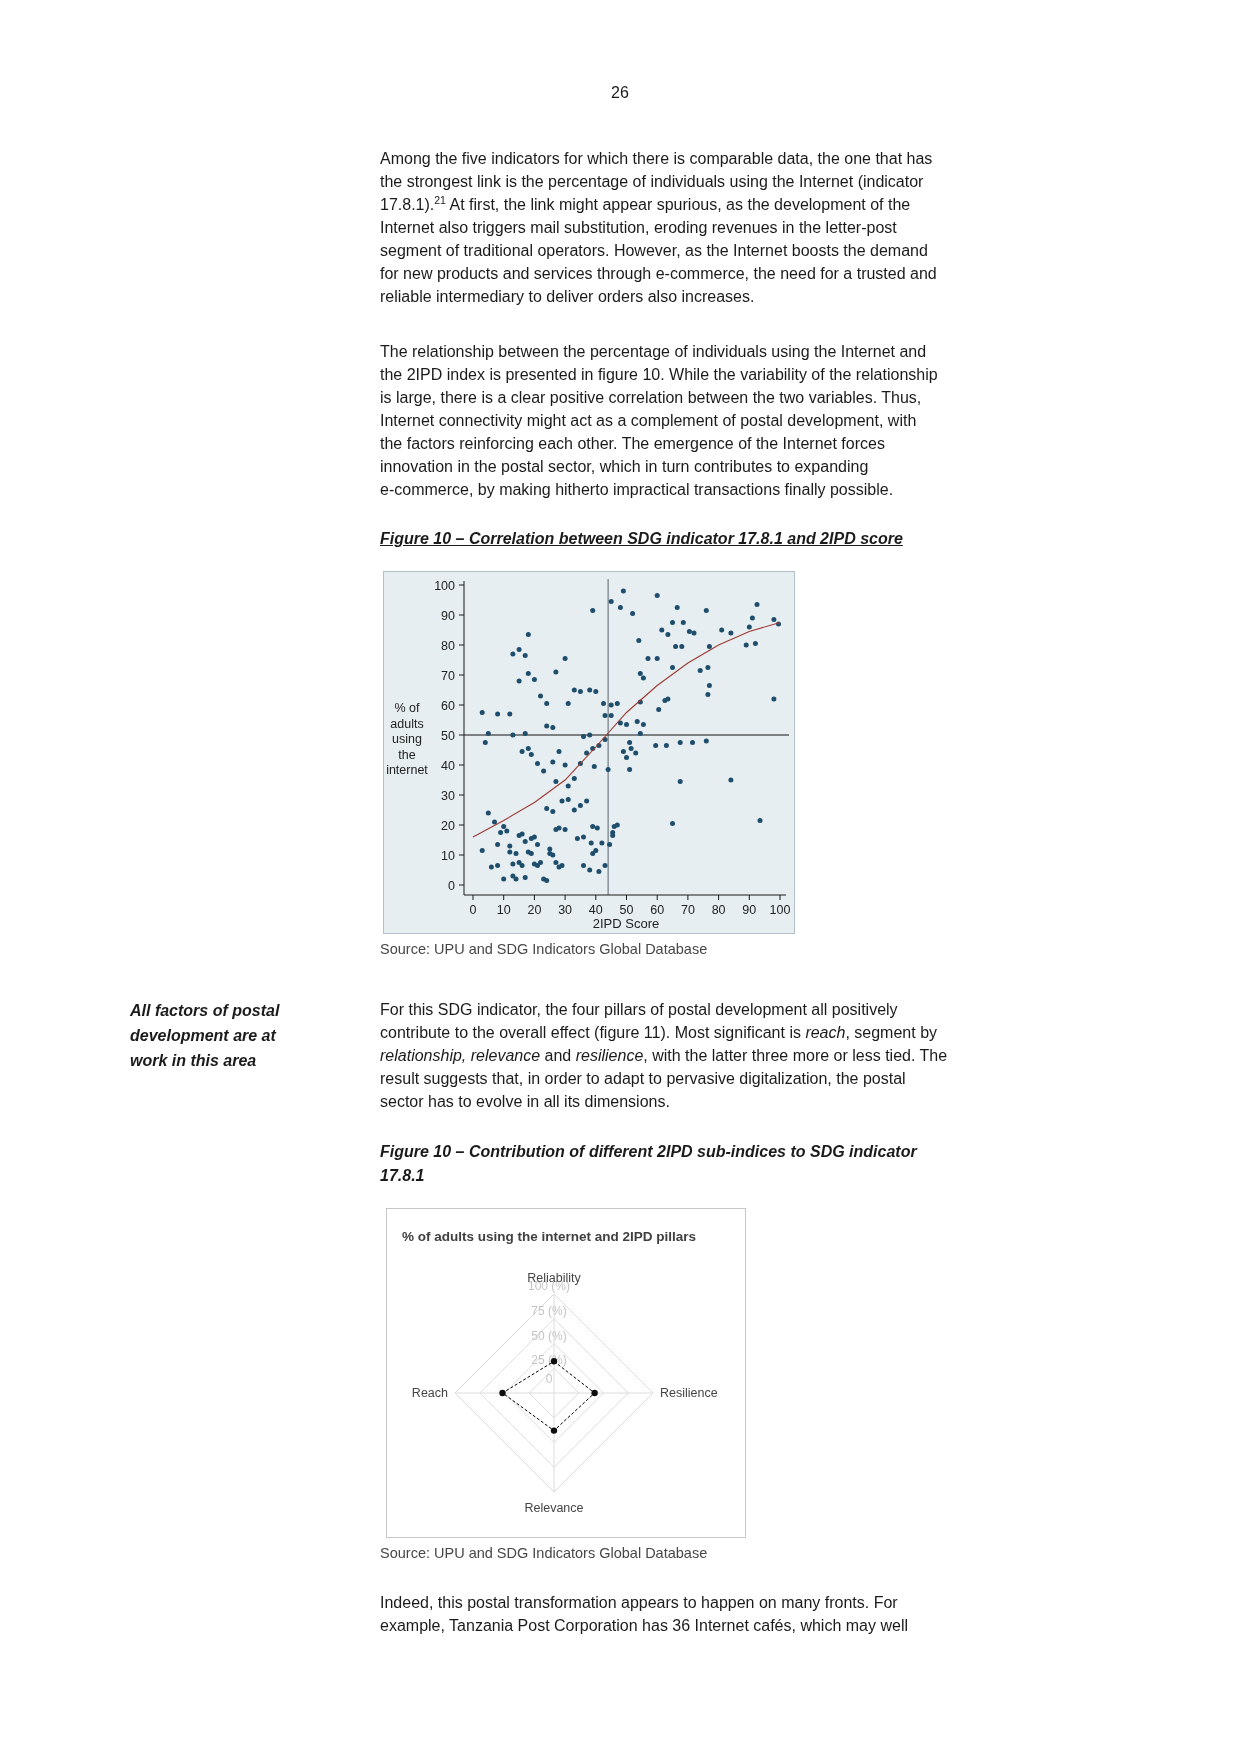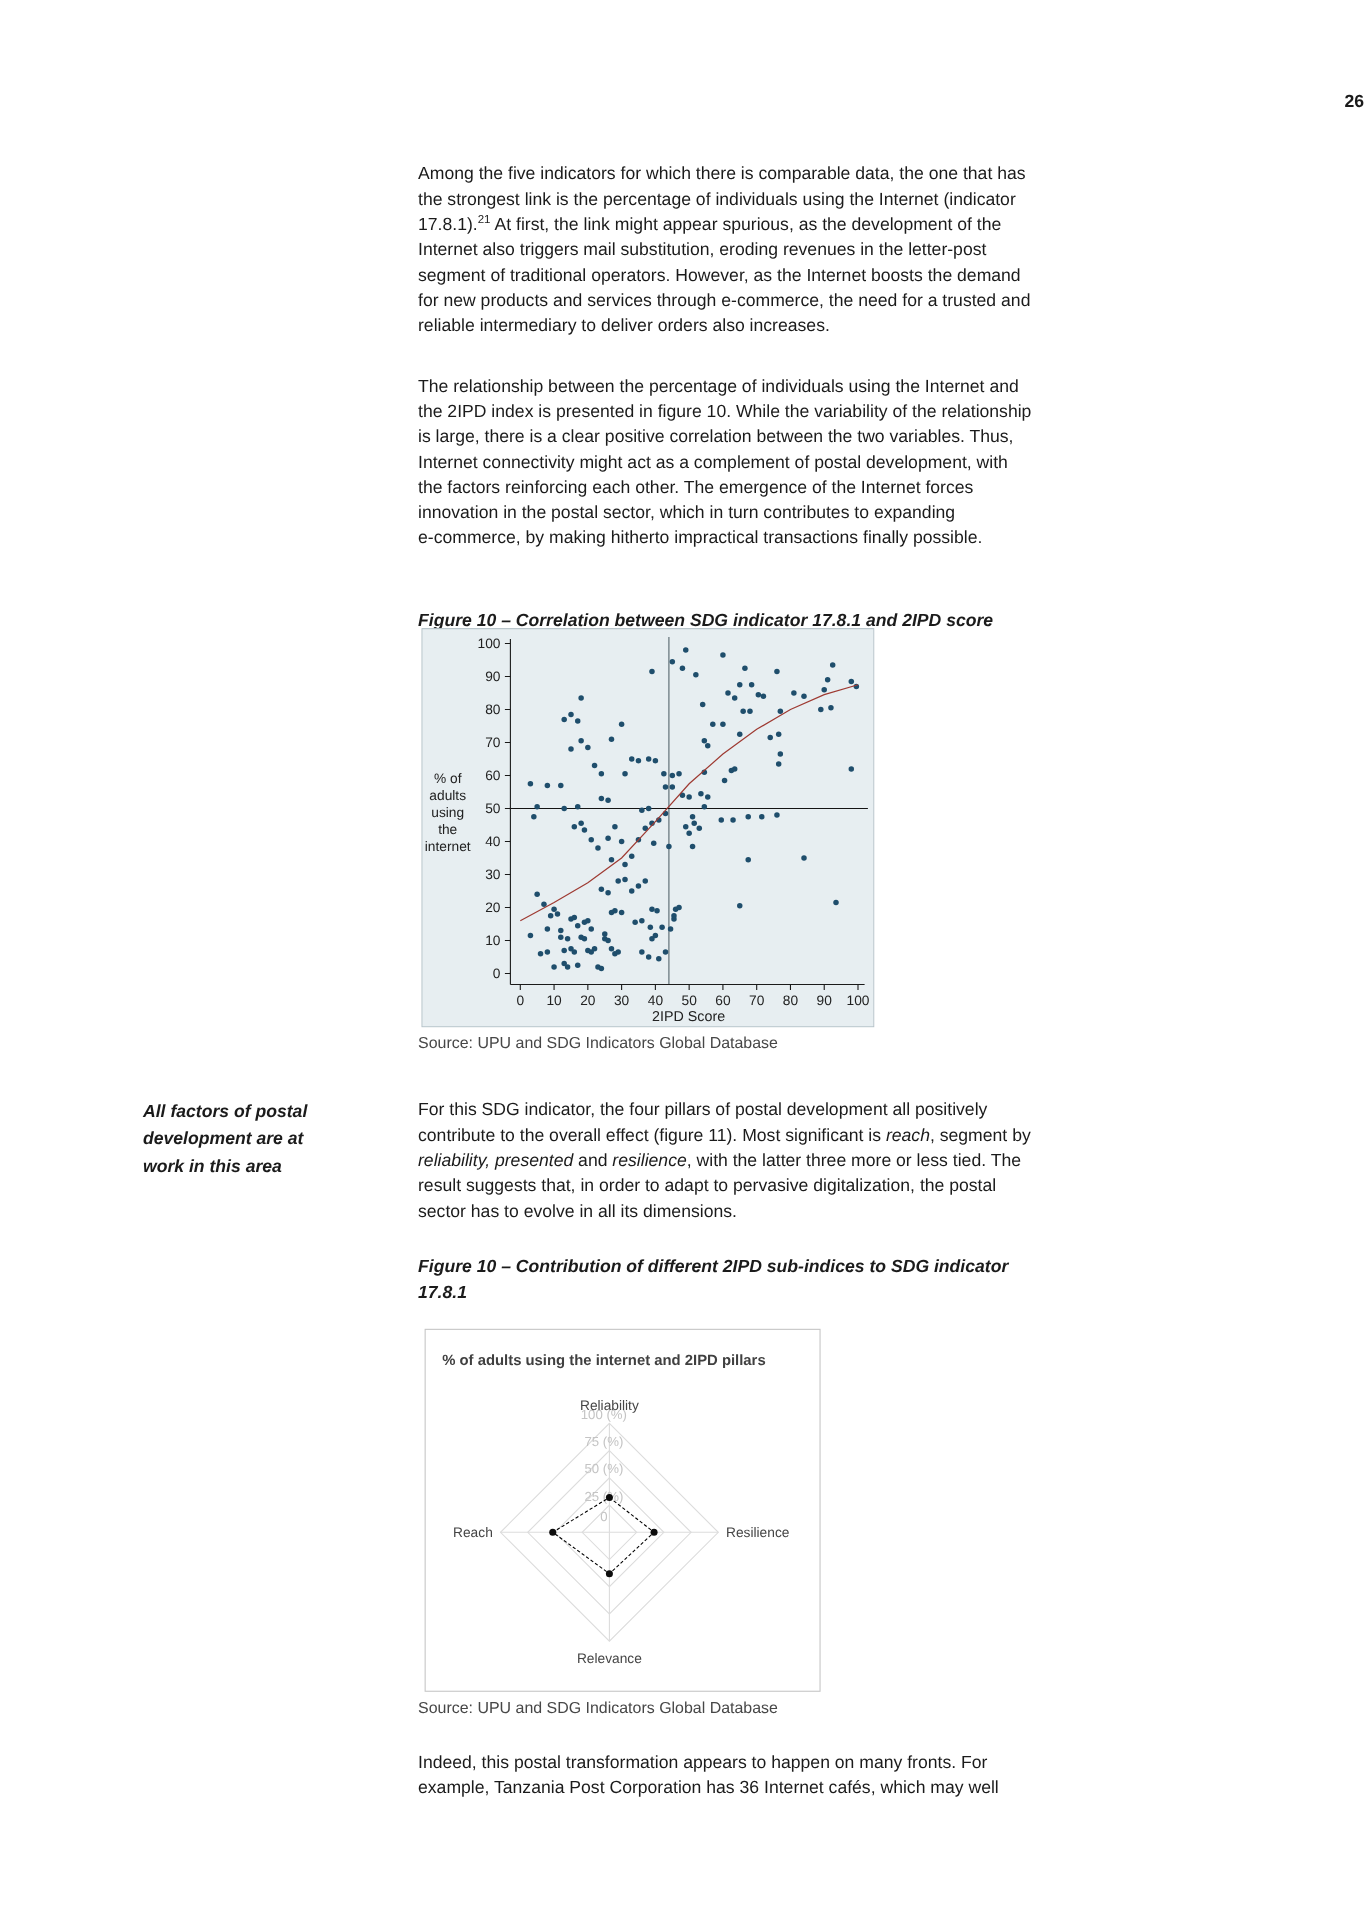--- a/index.html
+++ b/index.html
@@ -3,24 +3,24 @@
 <meta charset="utf-8">
 <style>
   html,body{margin:0;padding:0;}
   .page{position:relative;width:1240px;height:1754px;background:#ffffff;
         font-family:"Liberation Sans", sans-serif;color:#1b1b1b;overflow:hidden;}
   .abs{position:absolute;}
   .body-col{left:380px;width:790px;}
   p.bodytext{margin:0;font-size:16px;line-height:23px;white-space:pre-line;}
   sup{font-size:10.5px;vertical-align:super;line-height:0;margin-top:12px;}
   em{font-style:italic;}
-  #page-number{top:84px;left:0;width:1240px;text-align:right;font-size:16px;color:#1b1b1b;font-weight:bold;}
+  #page-number{top:84px;left:0;width:1240px;text-align:center;font-size:16px;color:#1b1b1b;}
   #p1{top:147px;}
   #p2{top:340px;}
-  #fig10-title{top:553px;font-weight:bold;font-style:italic;font-size:16px;line-height:23px;}
+  #fig10-title{top:527px;font-weight:bold;font-style:italic;font-size:16px;line-height:23px;text-decoration:underline;}
   #fig10-chart{top:571px;left:383px;width:412px;height:363px;}
   #fig10-source{top:941px;font-size:14.5px;color:#474747;}
   #margin-note{top:998px;left:130px;width:225px;font-weight:bold;font-style:italic;
                font-size:16px;line-height:25px;white-space:pre-line;}
   #p3{top:998px;}
   #fig11-title{top:1140px;font-weight:bold;font-style:italic;font-size:16px;line-height:24px;white-space:pre-line;}
   #fig11-box{top:1208px;left:386px;width:358px;height:328px;background:#ffffff;border:1px solid #c6c6c6;}
   #fig11-box-title{left:15px;top:20px;font-size:13.5px;font-weight:bold;color:#404040;}
   #fig11-chart{left:0;top:0;width:358px;height:328px;}
   #fig11-source{top:1545px;font-size:14.5px;color:#474747;}
@@ -293,21 +293,21 @@
         </g>
         <polyline fill="none" stroke="#9e3a32" stroke-width="1.1" points="90,266 120.7,249.5 151.4,231.5 182.1,209 212.8,176 243.5,141.5 274.2,114.5 304.9,92 335.6,74 366.3,60.5 397,51.5"></polyline>
       </svg></div>
   <div id="fig10-source" class="abs body-col">Source: UPU and SDG Indicators Global Database</div>
 
   <div id="margin-note" class="abs">All factors of postal
 development are at
 work in this area</div>
   <p id="p3" class="abs body-col bodytext"><span>For this SDG indicator, the four pillars of postal development all positively
 contribute to the overall effect (figure 11). Most significant is </span><em>reach</em><span>, segment by
-</span><em>reliability, presented</em><span> and </span><em>resilience</em><span>, with the latter three more or less tied. The
+</span><em>relationship, relevance</em><span> and </span><em>resilience</em><span>, with the latter three more or less tied. The
 result suggests that, in order to adapt to pervasive digitalization, the postal
 sector has to evolve in all its dimensions.</span></p>
 
   <div id="fig11-title" class="abs body-col">Figure 10 – Contribution of different 2IPD sub-indices to SDG indicator
 17.8.1</div>
   <div id="fig11-box" class="abs">
     <div id="fig11-box-title" class="abs">% of adults using the internet and 2IPD pillars</div>
     <div id="fig11-chart" class="abs"><svg width="358" height="328" viewBox="0 0 358 328">
           <g stroke="#dcdcdc" fill="none" stroke-width="1">
             <line x1="68" y1="184" x2="266" y2="184"></line>

